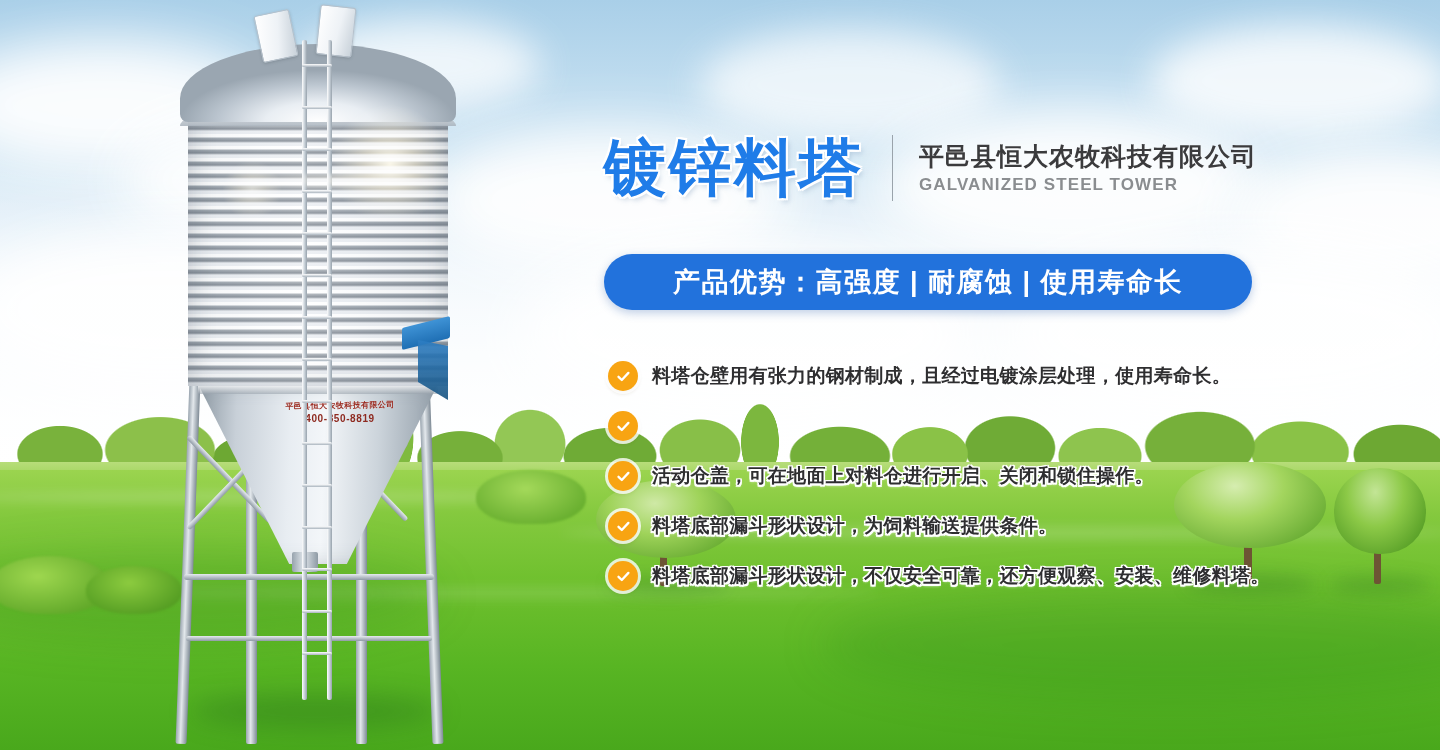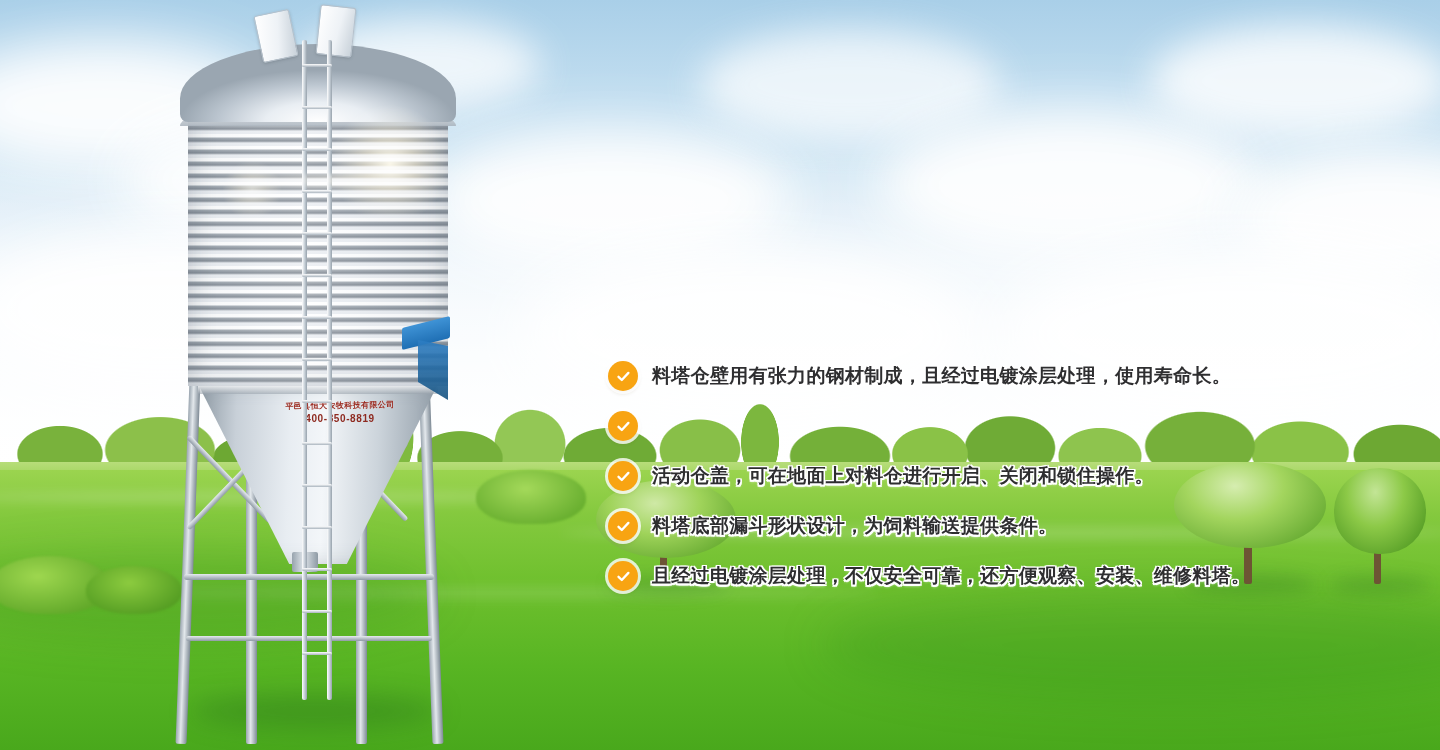--- a/index.html
+++ b/index.html
@@ -325,21 +325,32 @@
       <div class="rung" style="top:612px;"></div>
     </div>
 
     <div class="flare" style="left:200px;top:100px;width:120px;height:120px;"></div>
     <div class="flare" style="left:92px;top:156px;width:60px;height:60px;opacity:.6;"></div>
     <div class="flare-streak" style="left:74px;top:172px;width:260px;"></div>
   </div>
 
   <div id="content">
 
-
+    <div class="title-row">
+      <div class="main-title">镀锌料塔</div>
+      <div class="title-divider"></div>
+      <div class="company-block">
+        <div class="company-name">平邑县恒大农牧科技有限公司</div>
+        <div class="company-en">GALVANIZED STEEL TOWER</div>
+      </div>
+    </div>
+
+    <div class="adv-pill">
+      <span>产品优势：高强度 | 耐腐蚀 | 使用寿命长</span>
+    </div>
 
     <div class="features">
 
       <div class="feature">
         <span class="check">
           <svg width="17" height="17" viewBox="0 0 17 17">
               <path d="M3.5 8.8 L6.8 12 L13.4 4.9" stroke="#ffffff" stroke-width="2.3" fill="none" stroke-linecap="round" stroke-linejoin="round"></path>
             </svg>
         </span>
         <span class="feature-text">料塔仓壁用有张力的钢材制成，且经过电镀涂层处理，使用寿命长。</span>
@@ -370,18 +381,18 @@
         </span>
         <span class="feature-text">料塔底部漏斗形状设计，为饲料输送提供条件。</span>
       </div>
 
       <div class="feature">
         <span class="check">
           <svg width="17" height="17" viewBox="0 0 17 17">
               <path d="M3.5 8.8 L6.8 12 L13.4 4.9" stroke="#ffffff" stroke-width="2.3" fill="none" stroke-linecap="round" stroke-linejoin="round"></path>
             </svg>
         </span>
-        <span class="feature-text">且经过电镀涂层处理，不仅安全可靠，还方便观察、安装、维修料塔。</span>
+        <span class="feature-text">料塔底部漏斗形状设计，不仅安全可靠，还方便观察、安装、维修料塔。</span>
       </div>
 
     </div>
   </div>
 </div>
 
 </body></html>

